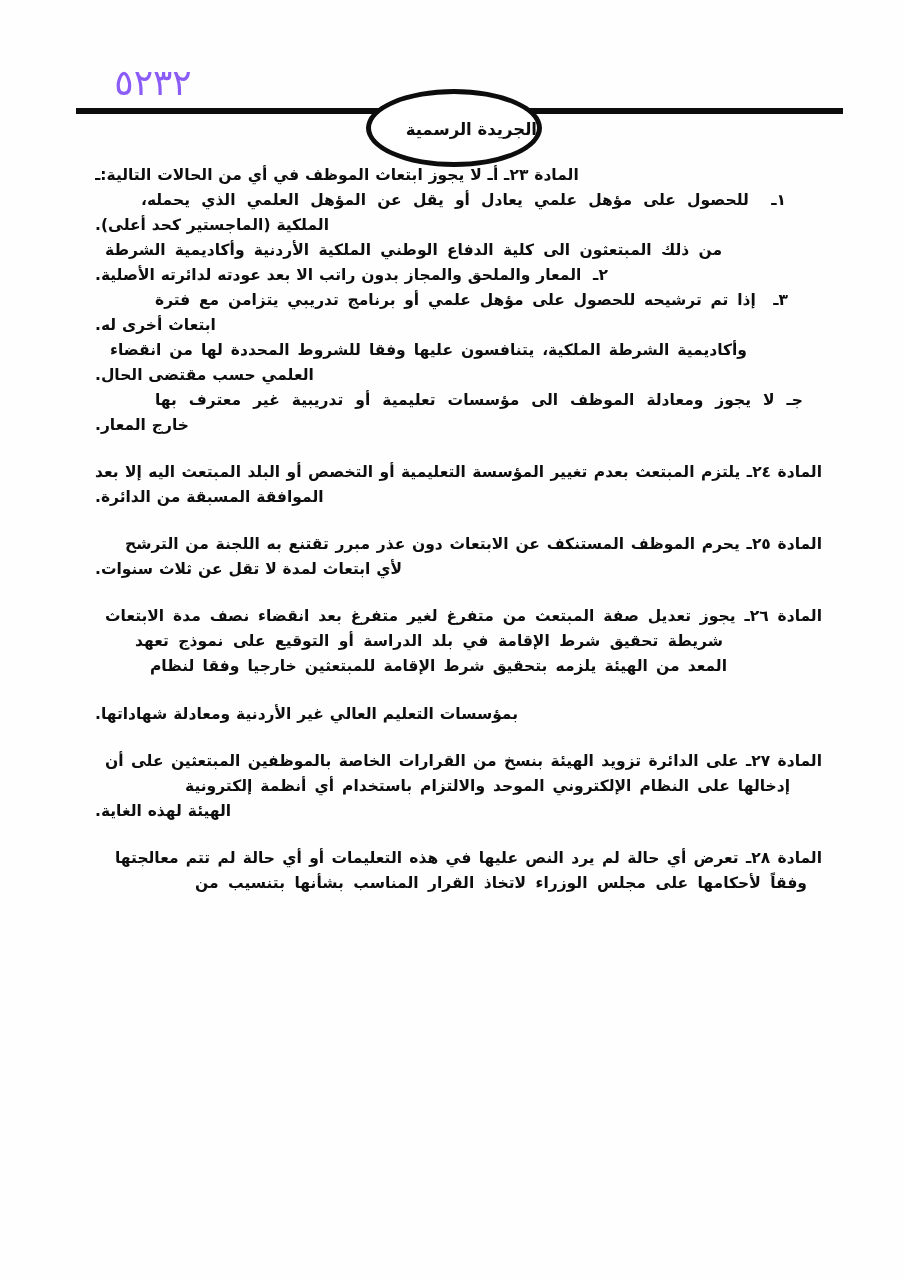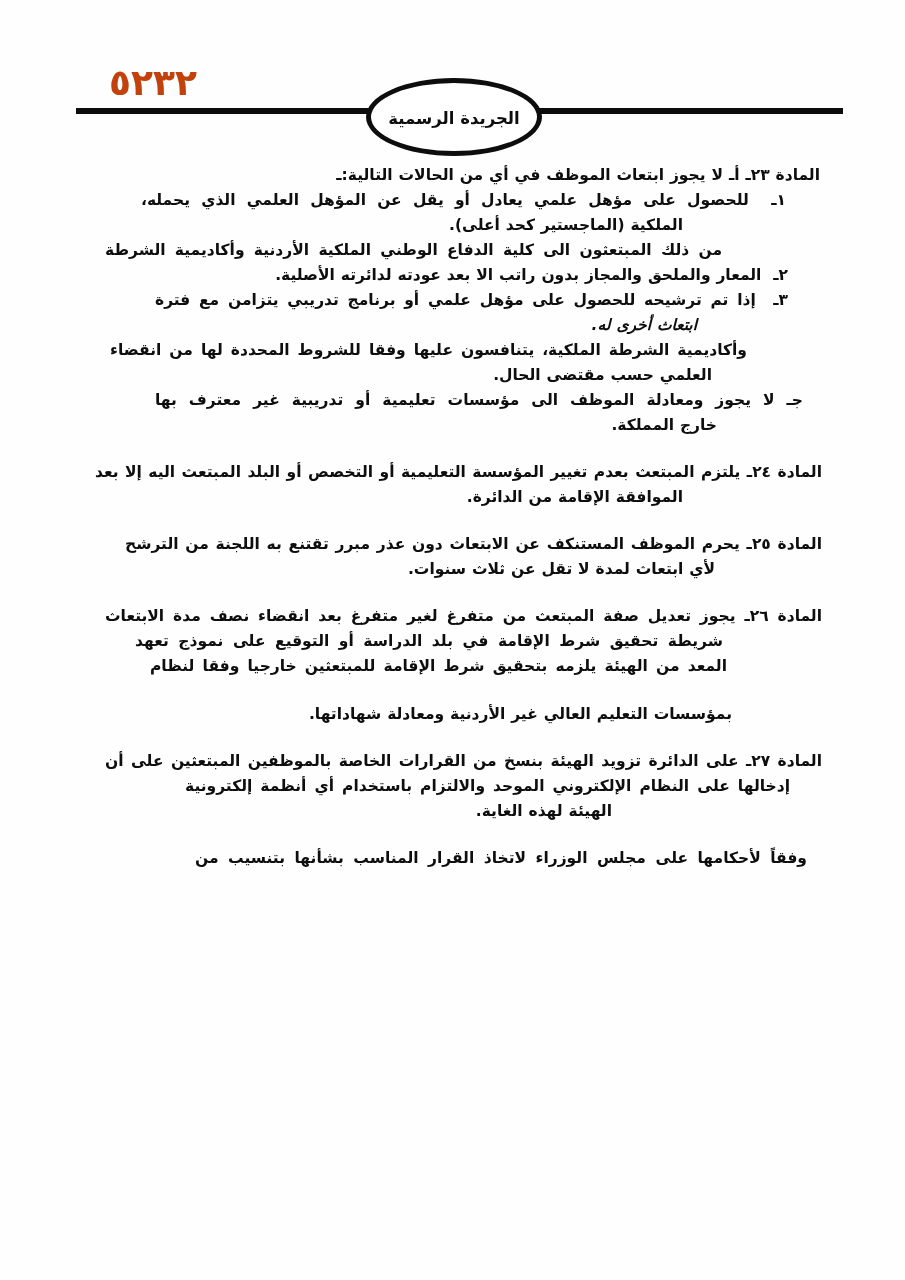--- a/index.html
+++ b/index.html
@@ -17,46 +17,46 @@
     color: #0e0e0e;
     direction: rtl;
   }
   
   .pagenum {
     position: absolute;
     top: 62px;
     left: 103px;
     width: 100px;
     font-size: 36px;
-    font-weight: 700;
+    font-weight: 400;
     letter-spacing: 2px;
-    color: #c2410c;
+    color: #8b5cf6;
     text-align: center;
     direction: ltr;
   }
   .rule {
     position: absolute;
     top: 108px;
     left: 76px;
     width: 767px;
     height: 6px;
     background: #0d0d0d;
   }
   .seal {
     position: absolute;
-    top: 78px;
+    top: 89px;
     left: 366px;
     width: 176px;
     height: 78px;
     background: #ffffff;
     border: 5px solid #0d0d0d;
     border-radius: 50%;
     display: flex;
     align-items: center;
-    justify-content: center;
+    justify-content: flex-start;
     box-sizing: border-box;
   }
   .seal span {
     font-size: 16.5px;
     font-weight: 700;
     white-space: nowrap;
     transform: translateY(1px);
   }
   
   .content {
@@ -71,21 +71,21 @@
   .line {
     height: 25px;
     line-height: 25px;
     font-size: 15.5px;
     font-weight: 700;
     overflow: hidden;
     box-sizing: border-box;
     word-spacing: 0.5px;
   }
   .line.r {
-    text-align: right;
+    text-align: left;
     white-space: nowrap;
   }
   .line.j {
     text-align: justify;
     text-align-last: justify;
   }
 </style>
 </head>
 <body>
 
@@ -100,43 +100,44 @@
   </div>
 
   <div class="content">
       <div class="article">
         <div class="line r" style="padding-right: 2px; padding-left: 0px;">المادة ٢٣ـ أـ لا يجوز ابتعاث الموظف في أي من الحالات التالية:ـ</div>
         <div class="line j" style="padding-right: 36px; padding-left: 46px;">١ـ&nbsp; للحصول على مؤهل علمي يعادل أو يقل عن المؤهل العلمي الذي يحمله، ويستثنى</div>
         <div class="line r" style="padding-right: 139px; padding-left: 0px;">الملكية (الماجستير كحد أعلى).</div>
         <div class="line j" style="padding-right: 100px; padding-left: 10px;">من ذلك المبتعثون الى كلية الدفاع الوطني الملكية الأردنية وأكاديمية الشرطة</div>
         <div class="line r" style="padding-right: 34px; padding-left: 0px;">٢ـ&nbsp; المعار والملحق والمجاز بدون راتب الا بعد عودته لدائرته الأصلية.</div>
         <div class="line j" style="padding-right: 34px; padding-left: 60px;">٣ـ&nbsp; إذا تم ترشيحه للحصول على مؤهل علمي أو برنامج تدريبي يتزامن مع فترة</div>
-        <div class="line r" style="padding-right: 125px; padding-left: 0px; font-style: italic;">ابتعاث أخرى له.</div>
+        <div class="line r" style="padding-right: 125px; padding-left: 0px;">ابتعاث أخرى له.</div>
         <div class="line j" style="padding-right: 75px; padding-left: 15px;">وأكاديمية الشرطة الملكية، يتنافسون عليها وفقا للشروط المحددة لها من انقضاء</div>
         <div class="line r" style="padding-right: 110px; padding-left: 0px;">العلمي حسب مقتضى الحال.</div>
         <div class="line j" style="padding-right: 19px; padding-left: 60px;">جـ لا يجوز ومعادلة الموظف الى مؤسسات تعليمية أو تدريبية غير معترف بها</div>
-        <div class="line r" style="padding-right: 105px; padding-left: 0px;">خارج المملكة.</div>
+        <div class="line r" style="padding-right: 105px; padding-left: 0px;">خارج المعار.</div>
       </div>
       <div class="article">
         <div class="line j" style="padding-right: 0px; padding-left: 0px;">المادة ٢٤ـ يلتزم المبتعث بعدم تغيير المؤسسة التعليمية أو التخصص أو البلد المبتعث اليه إلا بعد أخذ</div>
-        <div class="line r" style="padding-right: 139px; padding-left: 0px;">الموافقة الإقامة من الدائرة.</div>
+        <div class="line r" style="padding-right: 139px; padding-left: 0px;">الموافقة المسبقة من الدائرة.</div>
       </div>
       <div class="article">
         <div class="line j" style="padding-right: 0px; padding-left: 30px;">المادة ٢٥ـ يحرم الموظف المستنكف عن الابتعاث دون عذر مبرر تقتنع به اللجنة من الترشح</div>
         <div class="line r" style="padding-right: 107px; padding-left: 0px;">لأي ابتعاث لمدة لا تقل عن ثلاث سنوات.</div>
       </div>
       <div class="article">
         <div class="line j" style="padding-right: 0px; padding-left: 10px;">المادة ٢٦ـ يجوز تعديل صفة المبتعث من متفرغ لغير متفرغ بعد انقضاء نصف مدة الابتعاث الأصلية</div>
         <div class="line j" style="padding-right: 99px; padding-left: 40px;">شريطة تحقيق شرط الإقامة في بلد الدراسة أو التوقيع على نموذج تعهد خطي في الدائرة</div>
         <div class="line j" style="padding-right: 95px; padding-left: 55px;">المعد من الهيئة يلزمه بتحقيق شرط الإقامة للمبتعثين خارجيا وفقا لنظام الاعتراف</div>
         <div class="line r" style="padding-right: 90px; padding-left: 0px; margin-top: 23px;">بمؤسسات التعليم العالي غير الأردنية ومعادلة شهاداتها.</div>
       </div>
       <div class="article">
         <div class="line j" style="padding-right: 0px; padding-left: 10px;">المادة ٢٧ـ على الدائرة تزويد الهيئة بنسخ من القرارات الخاصة بالموظفين المبتعثين على أن يتم</div>
         <div class="line j" style="padding-right: 32px; padding-left: 90px;">إدخالها على النظام الإلكتروني الموحد والالتزام باستخدام أي أنظمة إلكترونية تعتمدها</div>
         <div class="line r" style="padding-right: 210px; padding-left: 0px;">الهيئة لهذه الغاية.</div>
       </div>
       <div class="article">
+        <div class="line j" style="padding-right: 0px; padding-left: 20px;">المادة ٢٨ـ تعرض أي حالة لم يرد النص عليها في هذه التعليمات أو أي حالة لم تتم معالجتها</div>
         <div class="line j" style="padding-right: 15px; padding-left: 100px;">وفقاً لأحكامها على مجلس الوزراء لاتخاذ القرار المناسب بشأنها بتنسيب من الهيئة.</div>
       </div>
     </div>
 
 </div>
 
 </body></html>

